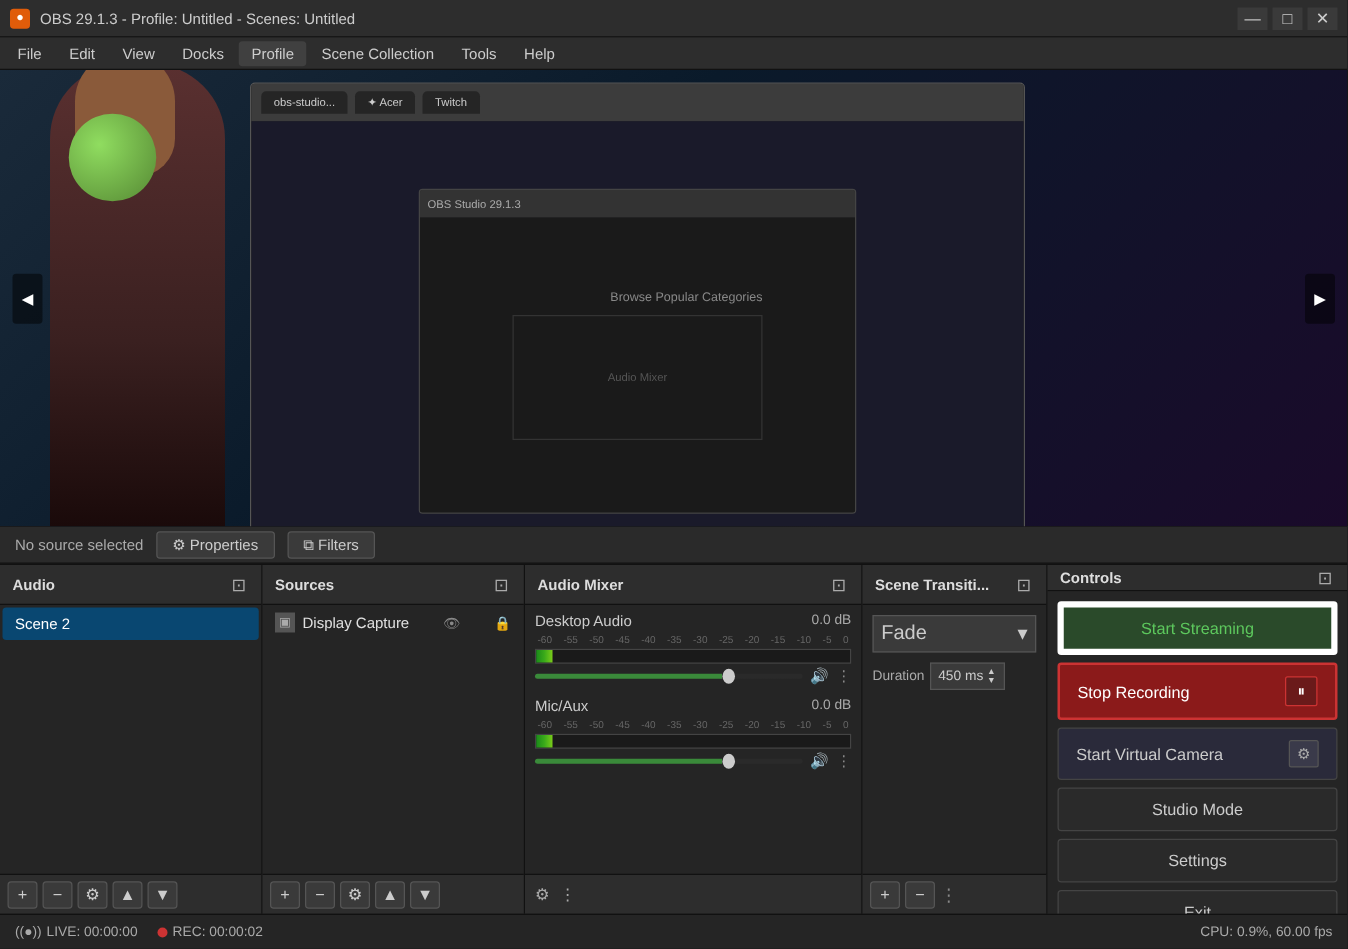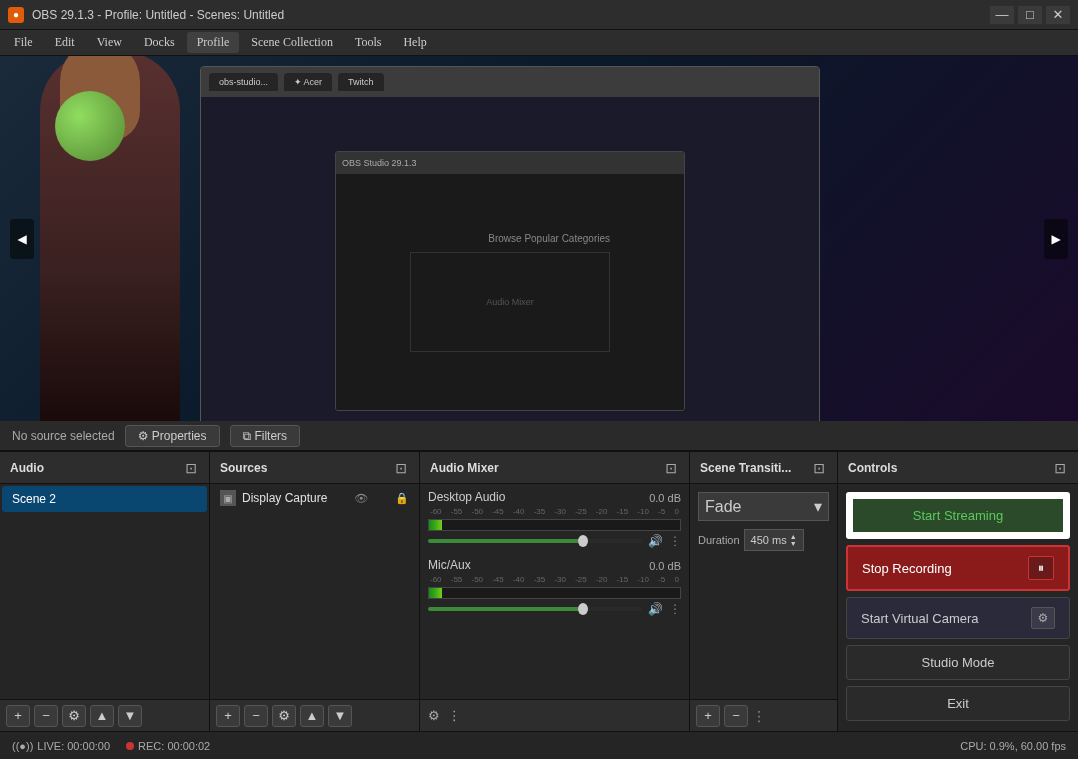--- a/index.html
+++ b/index.html
@@ -66,21 +66,20 @@
 
     
     #menubar {
       background: #2d2d2d;
       height: 26px;
       display: flex;
       align-items: center;
       padding: 0 4px;
       border-bottom: 1px solid #111;
       gap: 2px;
-      font-family: Liberation Serif, serif;
     }
     .menu-item {
       padding: 3px 10px;
       color: #ccc;
       cursor: pointer;
       border-radius: 3px;
       font-size: 12px;
     }
     .menu-item.active { background: #404040; }
 
@@ -282,21 +281,21 @@
       background: #252525;
       padding: 6px 8px;
       overflow-y: auto;
     }
     .audio-track {
       margin-bottom: 10px;
     }
     .audio-track-header {
       display: flex;
       justify-content: space-between;
-      align-items: flex-end;
+      align-items: flex-start;
       margin-bottom: 3px;
     }
     .audio-track-name {
       font-size: 12px;
       color: #ccc;
     }
     .audio-track-db {
       font-size: 11px;
       color: #aaa;
     }
@@ -446,21 +445,21 @@
       border: none;
       cursor: pointer;
       font-size: 13px;
       border-radius: 3px;
       text-align: center;
       font-family: 'Segoe UI', sans-serif;
     }
     .ctrl-btn-stream {
       background: #2a4a2a;
       color: #5dc85d;
-      border: 7px solid #ffffff;
+      border: 5px solid #ffffff;
     }
     .ctrl-btn-record {
       background: #8b1a1a;
       color: #fff;
       border: 2px solid #cc3333;
       display: flex;
       align-items: center;
       justify-content: space-between;
       padding: 9px 14px;
     }
@@ -904,20 +903,21 @@
       </div>
       <div style="display:flex; gap:4px; align-items:stretch;">
         <button class="ctrl-btn ctrl-btn-camera" style="flex:1;">
           <span>Start Virtual Camera</span>
           <div class="camera-settings-btn">
             <span>⚙</span>
           </div>
         </button>
       </div>
       <button class="ctrl-btn ctrl-btn-studio">Studio Mode</button>
+      <button class="ctrl-btn ctrl-btn-settings">Settings</button>
       <button class="ctrl-btn ctrl-btn-exit">Exit</button>
     </div>
   </div>
 </div>
 
 <div id="statusbar">
   <div class="status-item">
     <span>((●))</span>
     <span>LIVE: 00:00:00</span>
   </div>

